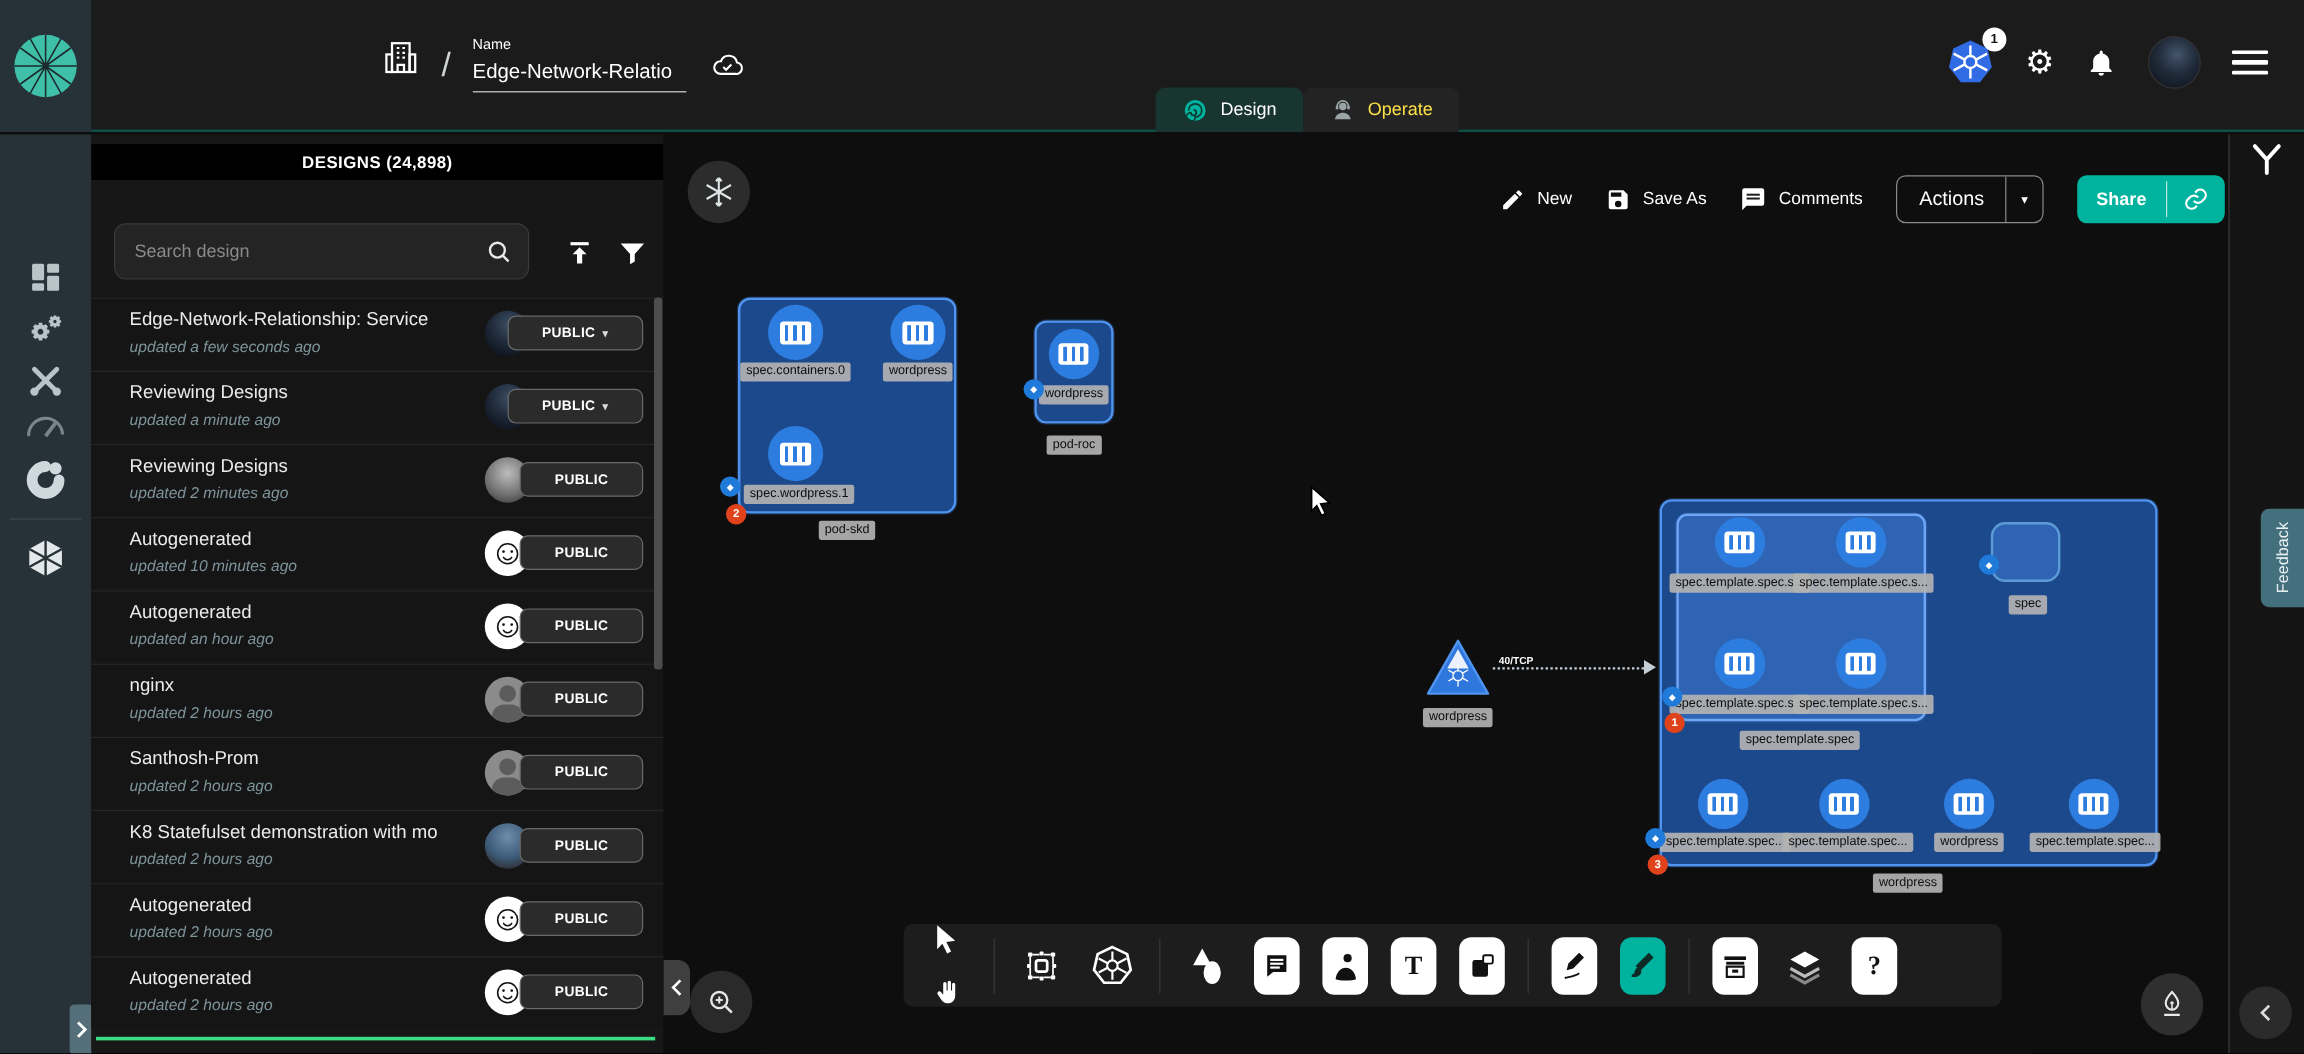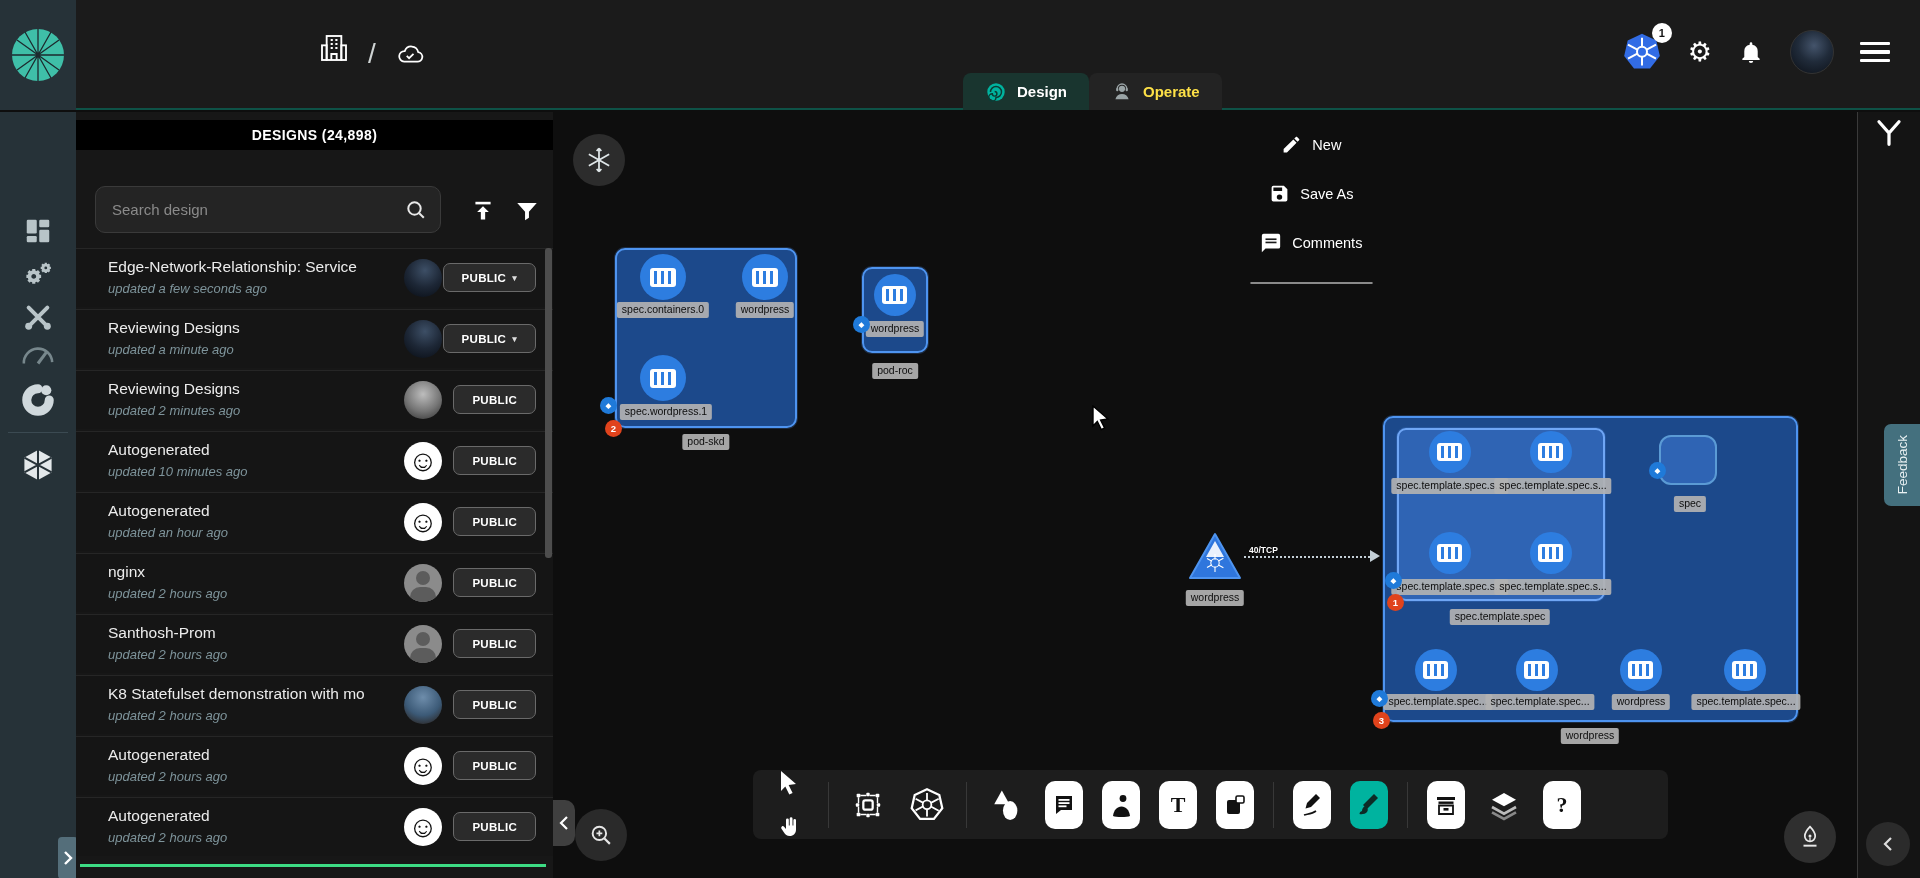--- a/index.html
+++ b/index.html
@@ -13,21 +13,21 @@
   #brand { position:absolute; left:96px; top:30px; display:flex; align-items:center; gap:12px; }
   #brand-text { font-size:30px; font-weight:bold; letter-spacing:3px; color:#c9cdce; }
   #crumb { position:absolute; left:318px; top:30px; display:flex; align-items:flex-start; gap:18px; color:#ddd; }
   .slash { font-size:28px; color:#cfd4d4; margin-top:8px; }
   #name-block { display:flex; flex-direction:column; }
   #name-label { font-size:12px; color:#fff; margin-bottom:4px; }
   #name-input { background:transparent; border:none; border-bottom:1px solid #cfd8dc; color:#fff; font-size:17px; width:178px; padding:2px 0 6px 0; font-family:"Liberation Sans",sans-serif; outline:none; }
   #cloud-icon { margin-top:10px; }
 
   #tabs { position:absolute; left:963px; top:73px; display:flex; height:37px; }
-  .tab { display:flex; align-items:center; gap:10px; padding:0 22px; border-radius:8px 8px 0 0; font-size:15px; color:#e4e4e4; cursor:pointer;font-weight:bold; }
+  .tab { display:flex; align-items:center; gap:10px; padding:0 22px; border-radius:8px 8px 0 0; font-size:15px; color:#e4e4e4; cursor:pointer; }
   .tab.active { background:#19352f; color:#fff; }
   .tab.inactive { background:#232323; color:#fde047; }
 
   #header-right { position:absolute; right:30px; top:30px; display:flex; align-items:center; gap:26px; }
   .hicon { position:relative; display:flex; align-items:center; justify-content:center; }
   #k8s-badge { position:absolute; top:-9px; right:-10px; width:20px; height:20px; background:#fff; color:#111; font-size:11px; font-weight:bold; border-radius:50%; display:flex; align-items:center; justify-content:center; }
   #gear-glyph { font-size:27px; color:#fff; line-height:1; }
   #avatar { width:44px; height:44px; border-radius:50%; background:radial-gradient(circle at 55% 35%, #44546b 0%, #202b3a 45%, #0a0e15 100%); border:1px solid #333; }
   #hamburger { display:flex; flex-direction:column; gap:5px; }
   #hamburger span { width:30px; height:3.5px; background:#fff; border-radius:1px; }
@@ -51,30 +51,30 @@
   .row-title { position:absolute; left:32px; top:9px; width:280px; font-size:15.5px; color:#ececec; white-space:nowrap; overflow:hidden; }
   .row-sub { position:absolute; left:32px; top:32px; font-size:13px; font-style:italic; color:#7e949b; }
   .avatar { position:absolute; left:328px; top:10px; width:38px; height:38px; border-radius:50%; overflow:hidden; }
   .av-photo-dark { background:radial-gradient(circle at 55% 30%, #3d4f66 0%, #1d2736 50%, #070b12 100%); }
   .av-photo-gray { background:radial-gradient(circle at 50% 35%, #bdbdbd 0%, #757575 55%, #2e2e2e 100%); }
   .av-photo-color { background:radial-gradient(circle at 50% 30%, #6e8dab 0%, #3c5a77 55%, #27190f 100%); }
   .av-smiley { background:#fff; color:#111; font-size:30px; display:flex; align-items:center; justify-content:center; }
   .av-person { background:#8b8b8b; }
   .av-person .p-head { position:absolute; left:12px; top:7px; width:14px; height:14px; border-radius:50%; background:#5c5c5c; }
   .av-person .p-body { position:absolute; left:6px; top:23px; width:26px; height:16px; border-radius:10px 10px 0 0; background:#5c5c5c; }
-  .pub-badge { position:absolute; right:17px; top:14px; height:29px; min-width:66px; padding:0 18px; background:#2b2b2b; border:1px solid #6a6a6a; border-radius:7px; color:#fff; font-size:11.5px; font-weight:bold; display:flex; align-items:center; justify-content:center; gap:6px; letter-spacing:.3px; }
+  .pub-badge { position:absolute; right:17px; top:14px; height:29px; min-width:66px; padding:0 28px; background:#2b2b2b; border:1px solid #6a6a6a; border-radius:7px; color:#fff; font-size:11.5px; font-weight:bold; display:flex; align-items:center; justify-content:center; gap:6px; letter-spacing:.3px; }
   .pub-caret { font-size:9px; color:#ddd; }
   #panel-scrollbar { position:absolute; right:1px; top:136px; width:7px; height:310px; background:#4d4d4d; border-radius:3px; }
   #panel-loader { position:absolute; left:4px; top:752px; width:466px; height:3px; background:#3ddc84; }
 
   
   #canvas { position:absolute; left:553px; top:112px; width:1304px; height:766px; background:#0e0e0e; }
   #snowflake-btn { position:absolute; left:573px; top:134px; width:52px; height:52px; border-radius:50%; background:#2c2c2c; display:flex; align-items:center; justify-content:center; }
 
-  #action-bar { position:absolute; left:1250px; top:134px; height:40px; display:flex; align-items:center; gap:28px;flex-direction:column; }
+  #action-bar { position:absolute; left:1250px; top:146px; height:40px; display:flex; align-items:center; gap:28px; }
   .abtn { display:flex; align-items:center; gap:10px; color:#fff; font-size:14.5px; cursor:pointer; }
   #actions-btn { display:flex; align-items:stretch; border:1px solid #8a8a8a; border-radius:8px; height:40px; overflow:hidden; }
   #actions-main { display:flex; align-items:center; padding:0 18px; color:#fff; font-size:16.5px; }
   #actions-sep { width:1px; background:#8a8a8a; }
   #actions-caret { display:flex; align-items:center; padding:0 12px; color:#fff; font-size:11px; }
   #share-btn { display:flex; align-items:stretch; background:#00b39f; border-radius:8px; height:40px; overflow:hidden; }
   #share-main { display:flex; align-items:center; padding:0 16px; color:#fff; font-size:15px; font-weight:bold; }
   #share-sep { width:1px; background:#b9e9e2; margin:5px 0; }
   #share-link { display:flex; align-items:center; padding:0 13px; }
 
@@ -136,20 +136,24 @@
 
     <div id="crumb">
       <svg width="32" height="36" viewBox="0 0 24 24" fill="none" stroke="#fff" stroke-width="1.4">
         <rect x="6.5" y="3" width="11" height="18"></rect>
         <rect x="3" y="10" width="3.5" height="11"></rect>
         <rect x="17.5" y="10" width="3.5" height="11"></rect>
         <path d="M10 21v-4.5h4V21"></path>
         <path d="M9.5 6h1.6M13 6h1.6M9.5 9h1.6M13 9h1.6M9.5 12h1.6M13 12h1.6"></path>
       </svg>
       <span class="slash">/</span>
+      <div id="name-block">
+        <span id="name-label">Name</span>
+        <input id="name-input" value="Edge-Network-Relatio" style="">
+      </div>
       <svg id="cloud-icon" width="32" height="28" viewBox="0 0 24 24" fill="none" stroke="#fff" stroke-width="1.5">
         <path d="M7 18.5a4.5 4.5 0 1 1 .5-9A6 6 0 0 1 19 10.3a4.1 4.1 0 0 1-1.2 8.2H7z"></path>
         <path d="M9.2 13.6l2 2 3.8-3.8"></path>
       </svg>
     </div>
 
     <div id="tabs">
       <div class="tab active">
         <svg width="22" height="22" viewBox="0 0 24 24">
           <circle cx="12" cy="12" r="9.5" fill="#00b39f"></circle>

